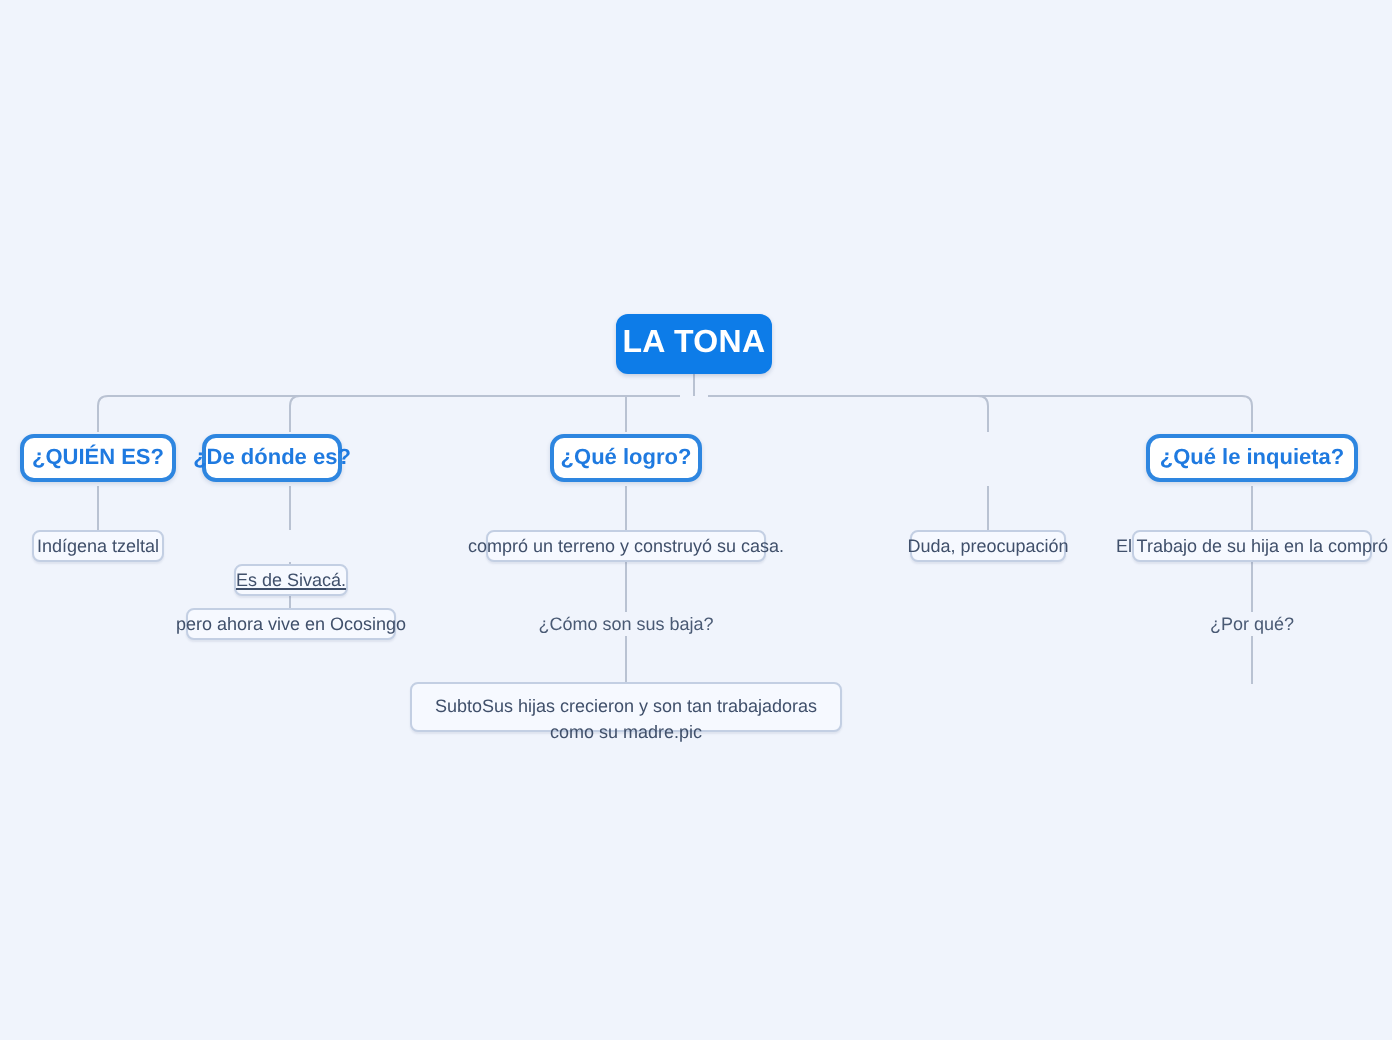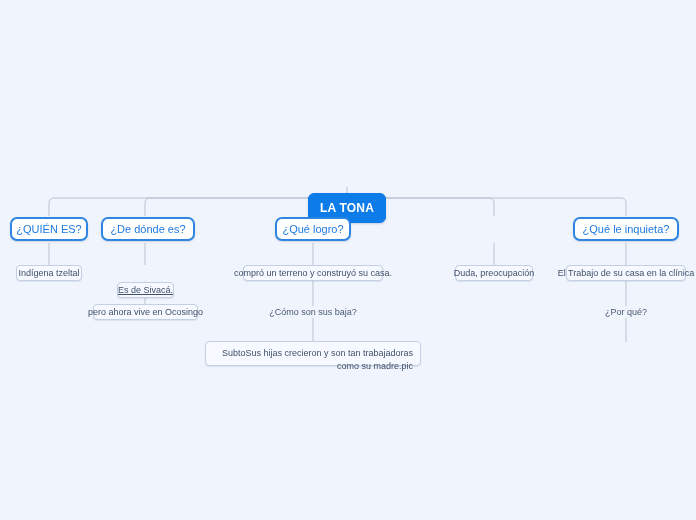--- a/index.html
+++ b/index.html
@@ -35,49 +35,48 @@
     text-align: center;
     white-space: nowrap;
   }
   
   .node.root {
     background: #0d7ce8;
     border: 1px solid #0d7ce8;
     border-radius: 6px;
     color: #ffffff;
     font-weight: bold;
-    font-size: 12px;
+    font-size: 16px;
     letter-spacing: 0.2px;
     box-shadow: 0 1px 2px rgba(40, 70, 120, 0.22);
-    margin-top: 36px;
   }
   
   .node.branch {
     background: #ffffff;
     border: 2px solid #2e86e0;
     border-radius: 7px;
     color: #1f7ae0;
-    font-weight: normal;
+    font-weight: bold;
     font-size: 11px;
     box-shadow: 0 1px 2px rgba(40, 70, 120, 0.16);
   }
   
   .node.leaf {
     background: #f6f9ff;
     border: 1px solid #c3cfe3;
     border-radius: 4px;
     color: #40506b;
     font-size: 9px;
     font-weight: normal;
     box-shadow: 0 1px 1px rgba(60, 80, 120, 0.10);
   }
   
   .node.leaf.para {
     white-space: normal;
-    text-align: right;
+    text-align: center;
     justify-content: flex-start;
     align-items: flex-start;
     padding: 5px 7px;
     line-height: 1.45;
   }
   
   .node.plain {
     background: transparent;
     border: none;
     color: #4a5a74;
@@ -119,21 +118,21 @@
   </svg>
 
   <div class="node root" style="left:308px; top:157px; width:78px; height:30px;">
     <span>LA TONA</span>
   </div>
 
   <div class="node branch" style="left:10px; top:217px; width:78px; height:24px;">
     <span>¿QUIÉN ES?</span>
   </div>
 
-  <div class="node branch" style="left:101px; top:217px; width:94px; height:24px;">
+  <div class="node branch" style="left:101px; top:217px; width:70px; height:24px;">
     <span>¿De dónde es?</span>
   </div>
 
   <div class="node branch" style="left:275px; top:217px; width:76px; height:24px;">
     <span>¿Qué logro?</span>
   </div>
 
 
   <div class="node branch" style="left:573px; top:217px; width:106px; height:24px;">
     <span>¿Qué le inquieta?</span>
@@ -161,21 +160,21 @@
 
   <div class="node leaf para" style="left:205px; top:341px; width:216px; height:25px;">
     <span>SubtoSus hijas crecieron y son tan trabajadoras como su madre.pic</span>
   </div>
 
   <div class="node leaf" style="left:455px; top:265px; width:78px; height:16px;">
     <span>Duda, preocupación</span>
   </div>
 
   <div class="node leaf" style="left:566px; top:265px; width:120px; height:16px;">
-    <span>El Trabajo de su casa en la clínica</span>
+    <span>El Trabajo de su hija en la compró</span>
   </div>
 
   <div class="node plain" style="left:591px; top:306px; width:70px; height:12px;">
     <span>¿Por qué?</span>
   </div>
 
 
 </div>
 
 </body></html>

